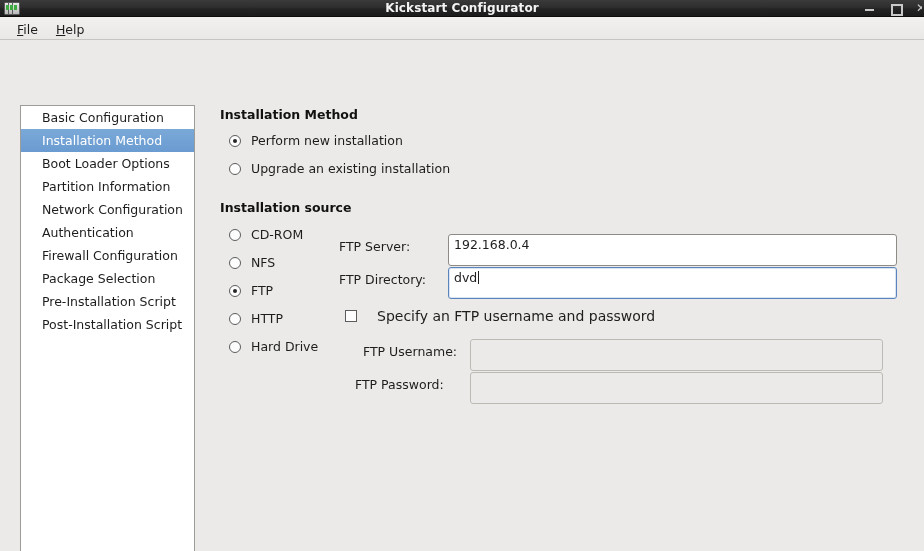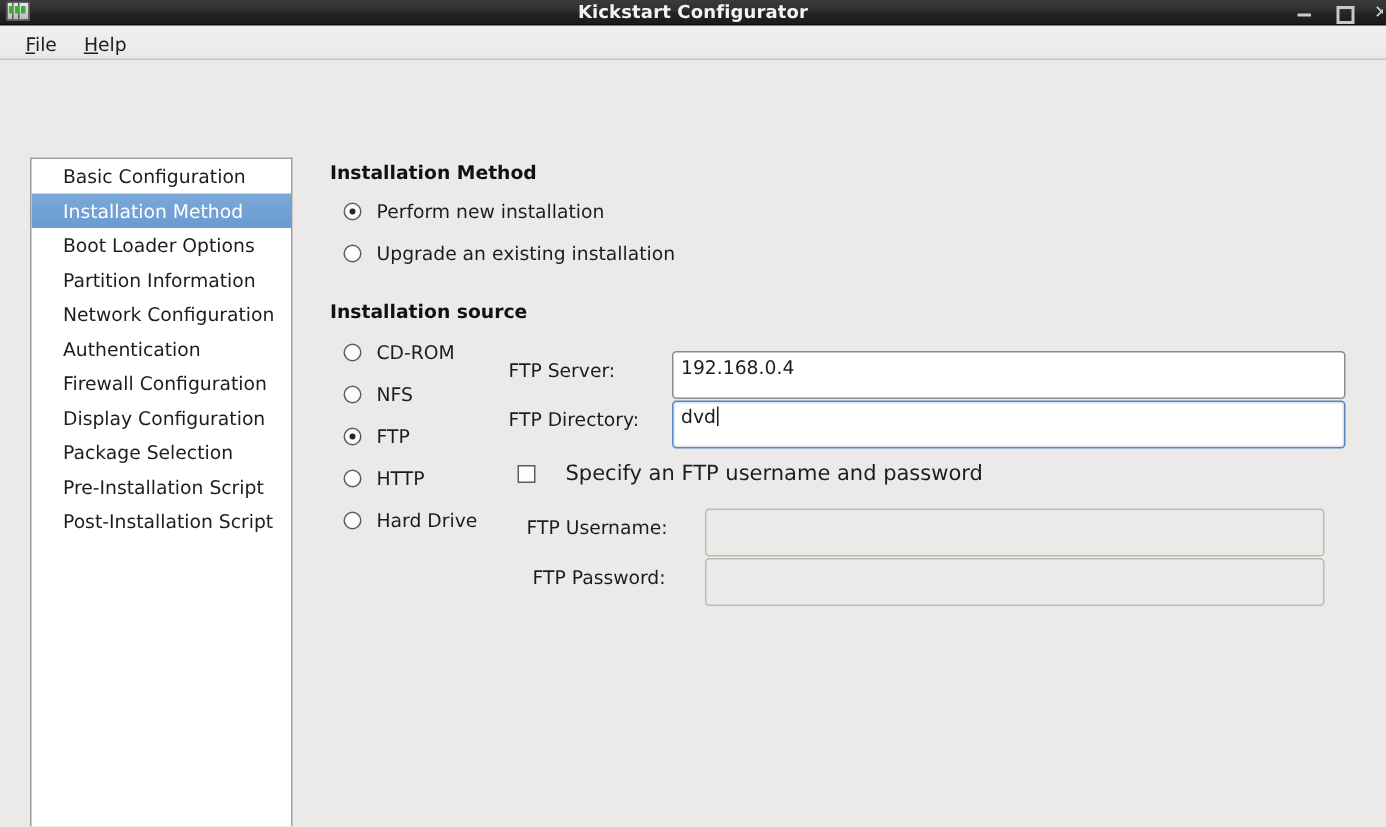--- a/index.html
+++ b/index.html
@@ -17,21 +17,21 @@
     -webkit-font-smoothing: antialiased;
   }
 
   
   .titlebar {
     position: relative;
     height: 16px;
     background: linear-gradient(to bottom, #3a3a3a 0%, #2e2e2e 45%, #242424 55%, #1b1b1b 100%);
     border-bottom: 1px solid #0d0d0d;
     display: flex;
-    align-items: flex-start;
+    align-items: center;
   }
   .title-icon {
     width: 14px;
     height: 14px;
     margin-left: 4px;
     position: relative;
     flex: 0 0 auto;
   }
   .title-icon .disc {
     position: absolute;
@@ -294,21 +294,20 @@
 <div class="workspace">
 
   <div class="sidebar-list">
     <div class="side-item">Basic Configuration</div>
     <div class="side-item selected">Installation Method</div>
     <div class="side-item">Boot Loader Options</div>
     <div class="side-item">Partition Information</div>
     <div class="side-item">Network Configuration</div>
     <div class="side-item">Authentication</div>
     <div class="side-item">Firewall Configuration</div>
-    <div class="side-item">Display Configuration</div>
     <div class="side-item">Package Selection</div>
     <div class="side-item">Pre-Installation Script</div>
     <div class="side-item">Post-Installation Script</div>
   </div>
 
   <div class="pane">
 
     <div class="section-title" style="left:25px; top:67px;">Installation Method</div>
 
     <div class="radio-row" style="left:34px; top:93px;">
@@ -348,20 +347,20 @@
     <div class="textfield" style="left:253px; top:194px; width:449px;">192.168.0.4</div>
 
     <div class="field-label" style="left:144px; top:232px;">FTP Directory:</div>
     <div class="textfield focused" style="left:253px; top:227px; width:449px;"><span>dvd</span><span class="caret"></span></div>
 
     <div class="check-row" style="left:150px; top:268px;">
       <span class="checkbox"></span>
       <span class="check-label">Specify an FTP username and password</span>
     </div>
 
-    <div class="field-label" style="left:156px; top:304px;">FTP Username:</div>
+    <div class="field-label" style="left:168px; top:304px;">FTP Username:</div>
     <div class="textfield disabled" style="left:275px; top:299px; width:413px;"></div>
 
     <div class="field-label" style="left:160px; top:337px;">FTP Password:</div>
     <div class="textfield disabled" style="left:275px; top:332px; width:413px;"></div>
 
   </div>
 </div>
 
 </body></html>

